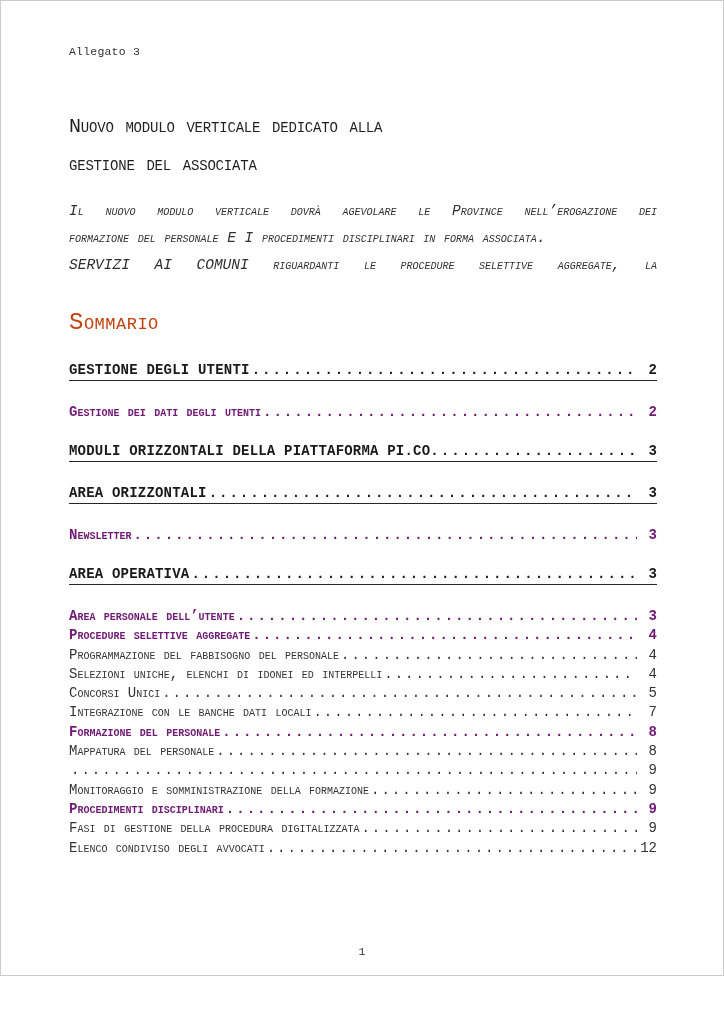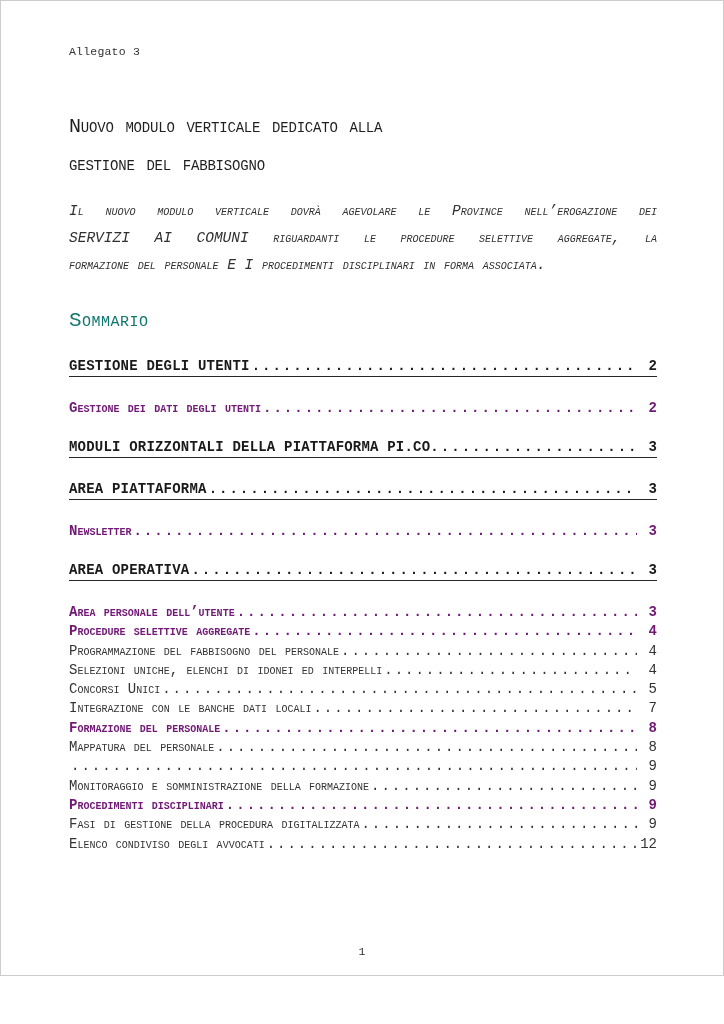--- a/index.html
+++ b/index.html
@@ -35,24 +35,24 @@
     font-size: 14.5px;
     font-style: italic;
     font-variant: small-caps;
     color: #303030;
     line-height: 27px;
   }
   .intro .iline { display: block; }
   .intro .just { text-align: justify; text-align-last: justify; }
   .sommario {
     margin: 30px 0 0 0;
-    font-size: 21px;
+    font-size: 24px;
     font-weight: 400;
     font-variant: small-caps;
-    color: #0f766e;
+    color: #c2410c;
     letter-spacing: 0.5px;
   }
   .toc { margin-top: 27px; }
   .toc-row {
     display: flex;
     align-items: flex-start;
     line-height: 15px;
     font-size: 14px;
   }
   .toc-row.wide  { margin-bottom: 24px; }
@@ -103,27 +103,27 @@
 </style>
 </head>
 <body>
 
 <div class="page">
 
   <div class="allegato">Allegato 3</div>
 
   <h1 class="title">
     <span class="tline">Nuovo modulo verticale dedicato alla</span>
-    <span class="tline">gestione del fabbisogno</span>
+    <span class="tline">gestione del associata</span>
   </h1>
 
   <div class="intro">
     <span class="iline just">Il nuovo modulo verticale dovrà agevolare le Province nell’erogazione dei</span>
+    <span class="iline">formazione del personale E I procedimenti disciplinari in forma associata.</span>
     <span class="iline just">SERVIZI AI COMUNI riguardanti le procedure selettive aggregate, la</span>
-    <span class="iline">formazione del personale E I procedimenti disciplinari in forma associata.</span>
   </div>
 
   <h2 class="sommario">Sommario</h2>
 
   <nav class="toc">
   <div class="toc-row style-h1 wide">
     <span class="toc-label">GESTIONE DEGLI UTENTI</span>
     <span class="toc-leader"></span>
     <span class="toc-page">2</span>
   </div>
@@ -134,21 +134,21 @@
     <span class="toc-page">2</span>
   </div>
 
   <div class="toc-row style-h1 wide">
     <span class="toc-label">MODULI ORIZZONTALI DELLA PIATTAFORMA PI.CO.</span>
     <span class="toc-leader"></span>
     <span class="toc-page">3</span>
   </div>
 
   <div class="toc-row style-h1 wide">
-    <span class="toc-label">AREA PIATTAFORMA</span>
+    <span class="toc-label">AREA ORIZZONTALI</span>
     <span class="toc-leader"></span>
     <span class="toc-page">3</span>
   </div>
 
   <div class="toc-row style-h2 wide">
     <span class="toc-label">Newsletter</span>
     <span class="toc-leader"></span>
     <span class="toc-page">3</span>
   </div>
 

